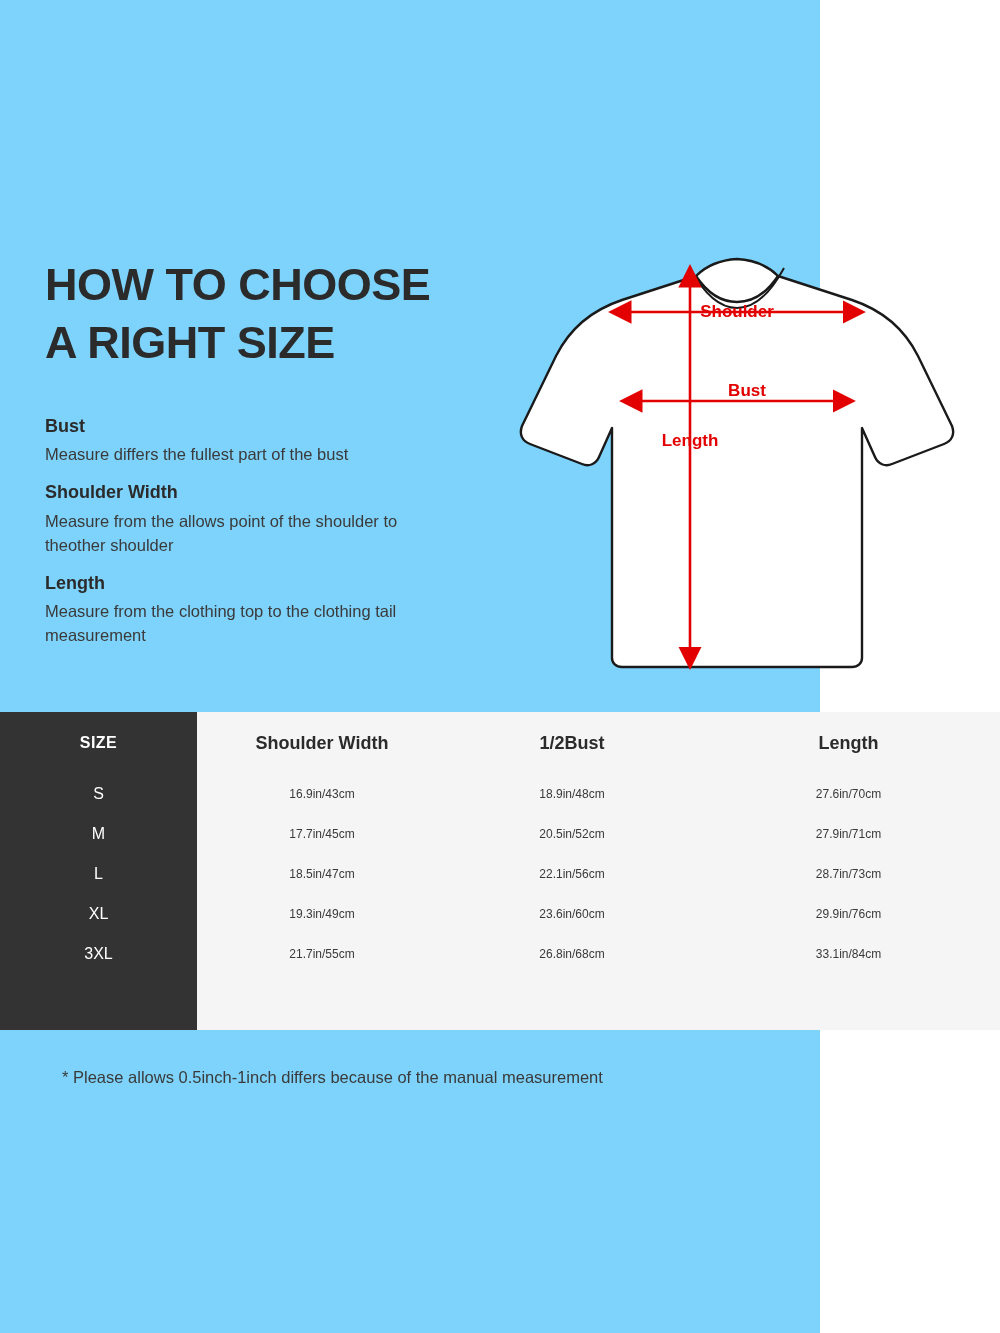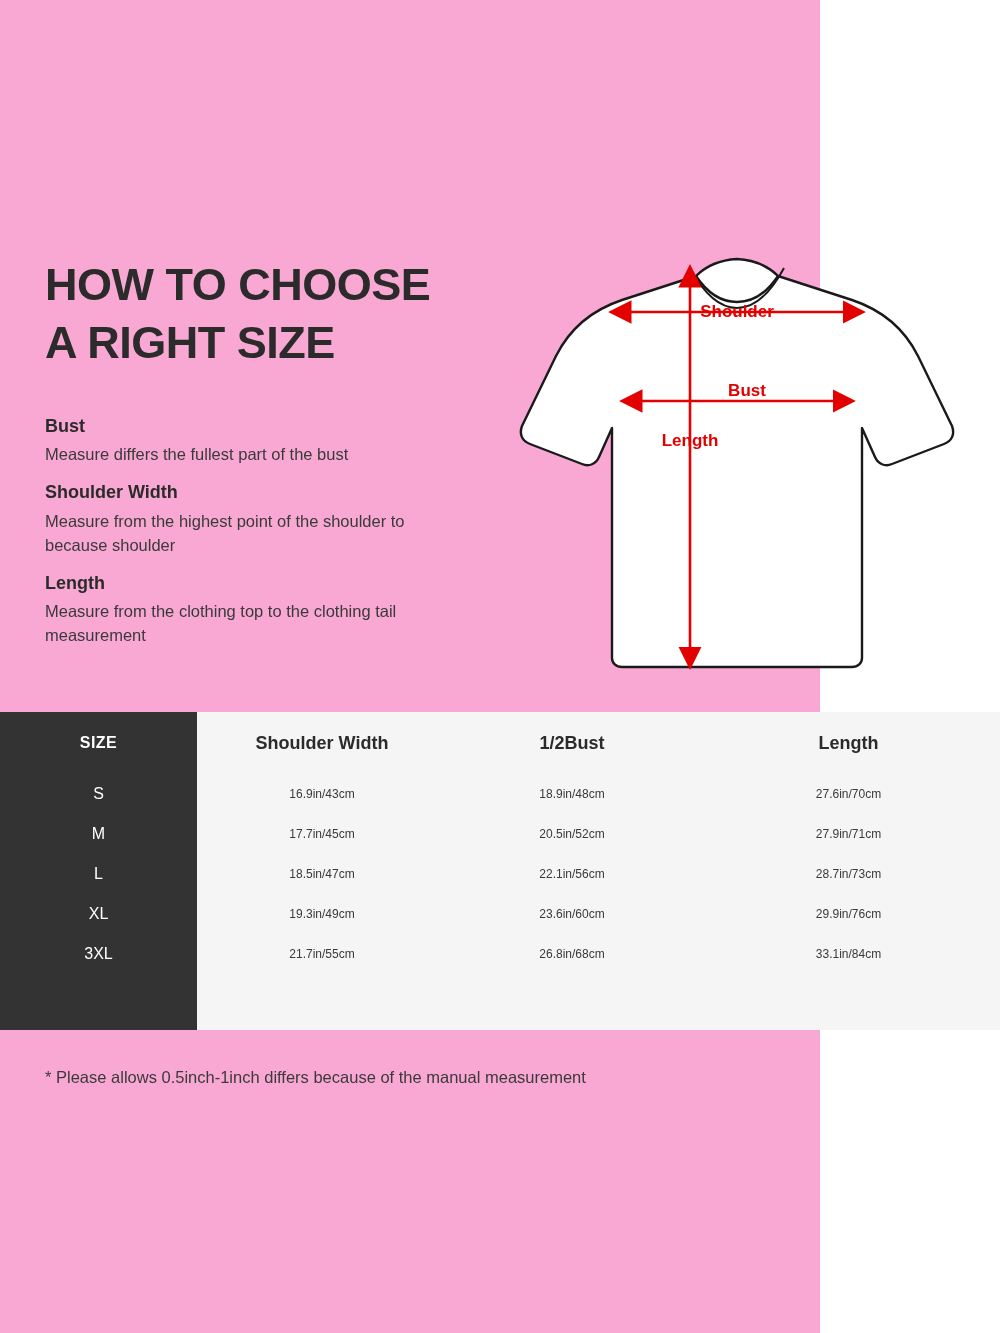--- a/index.html
+++ b/index.html
@@ -13,21 +13,21 @@
     font-family: "Liberation Sans", sans-serif;
     color: #222222;
     position: relative;
     overflow: hidden;
   }
   .page {
     position: absolute;
     left: 0; top: 0;
     width: 820px;
     height: 1333px;
-    background: #f9a8d4;
+    background: #7dd3fc;
   }
 
   
   .top-section {
     position: absolute;
     left: 0;
     top: 0;
     width: 1000px;
     height: 712px;
   }
@@ -137,21 +137,21 @@
     color: #3a3a3a;
   }
   tbody td.size-cell {
     color: #ffffff;
     font-size: 16px;
   }
 
   
   .footnote {
     position: absolute;
-    left: 45px;
+    left: 62px;
     top: 1068px;
     font-size: 16.5px;
     color: #3a3a3a;
   }
 </style>
 </head>
 <body>
 
 <div class="page">
 
@@ -162,21 +162,21 @@
       <div>A RIGHT SIZE</div>
     </div>
 
     <div class="defs">
       <div class="def-block">
         <div class="def-term">Bust</div>
         <div class="def-desc">Measure differs the fullest part of the bust</div>
       </div>
       <div class="def-block">
         <div class="def-term">Shoulder Width</div>
-        <div class="def-desc">Measure from the highest point of the shoulder to because shoulder</div>
+        <div class="def-desc">Measure from the allows point of the shoulder to theother shoulder</div>
       </div>
       <div class="def-block">
         <div class="def-term">Length</div>
         <div class="def-desc">Measure from the clothing top to the clothing tail measurement</div>
       </div>
     </div>
 
     <div class="shirt-wrap">
       <svg width="470" height="452" viewBox="0 0 470 452" xmlns="http://www.w3.org/2000/svg">
         <defs>

